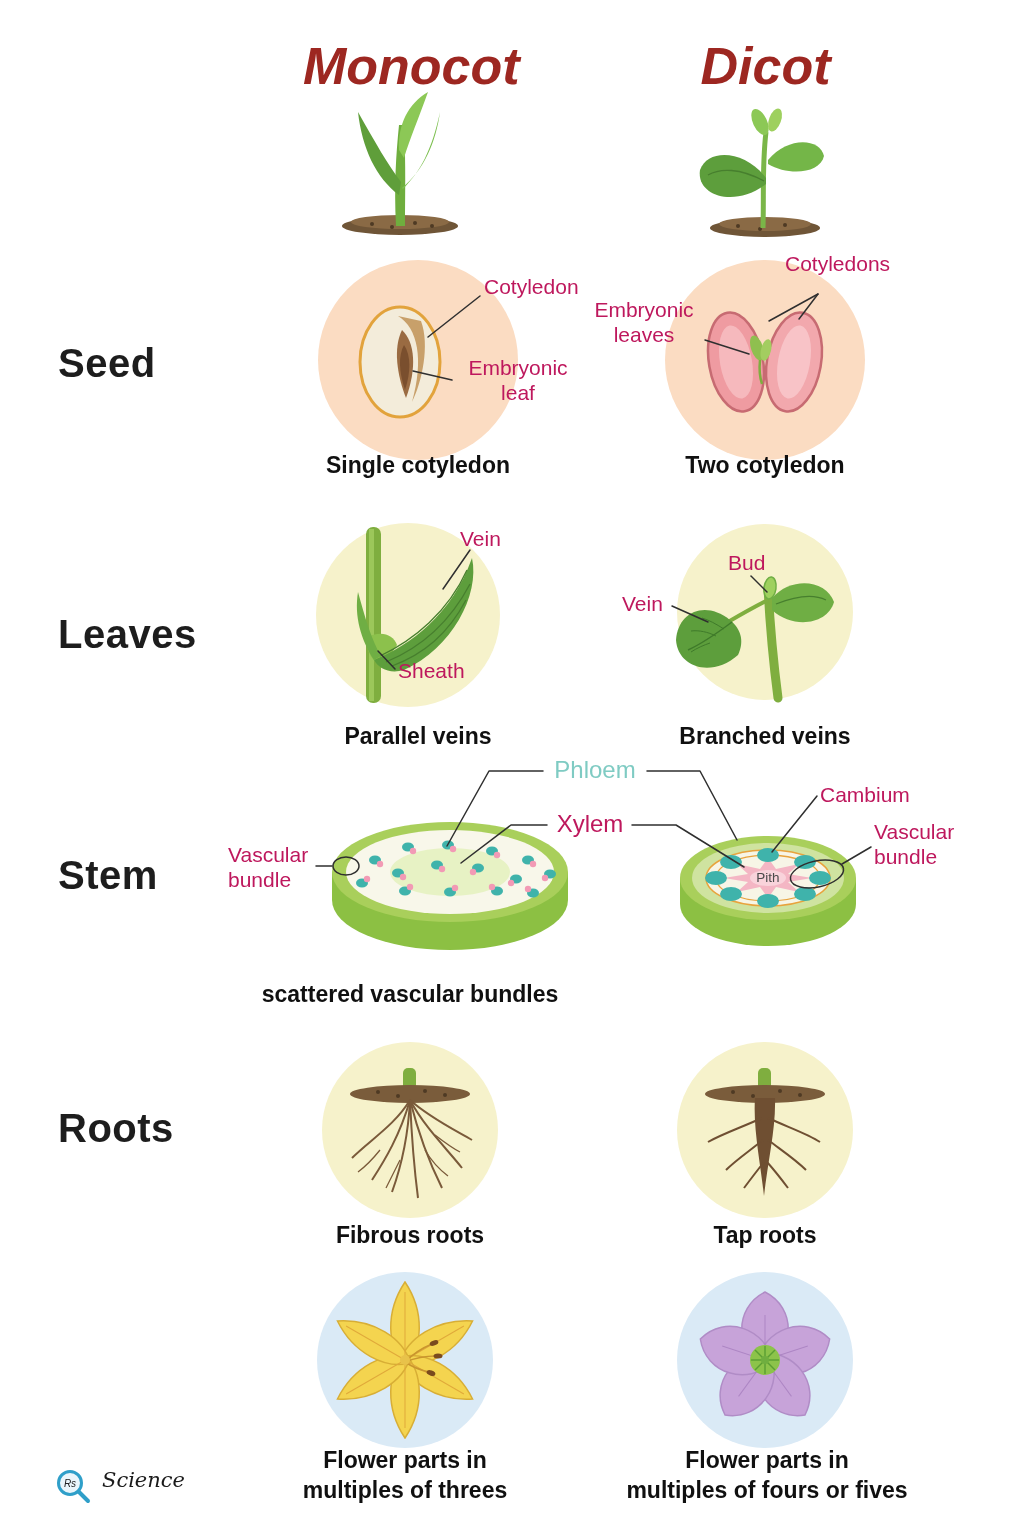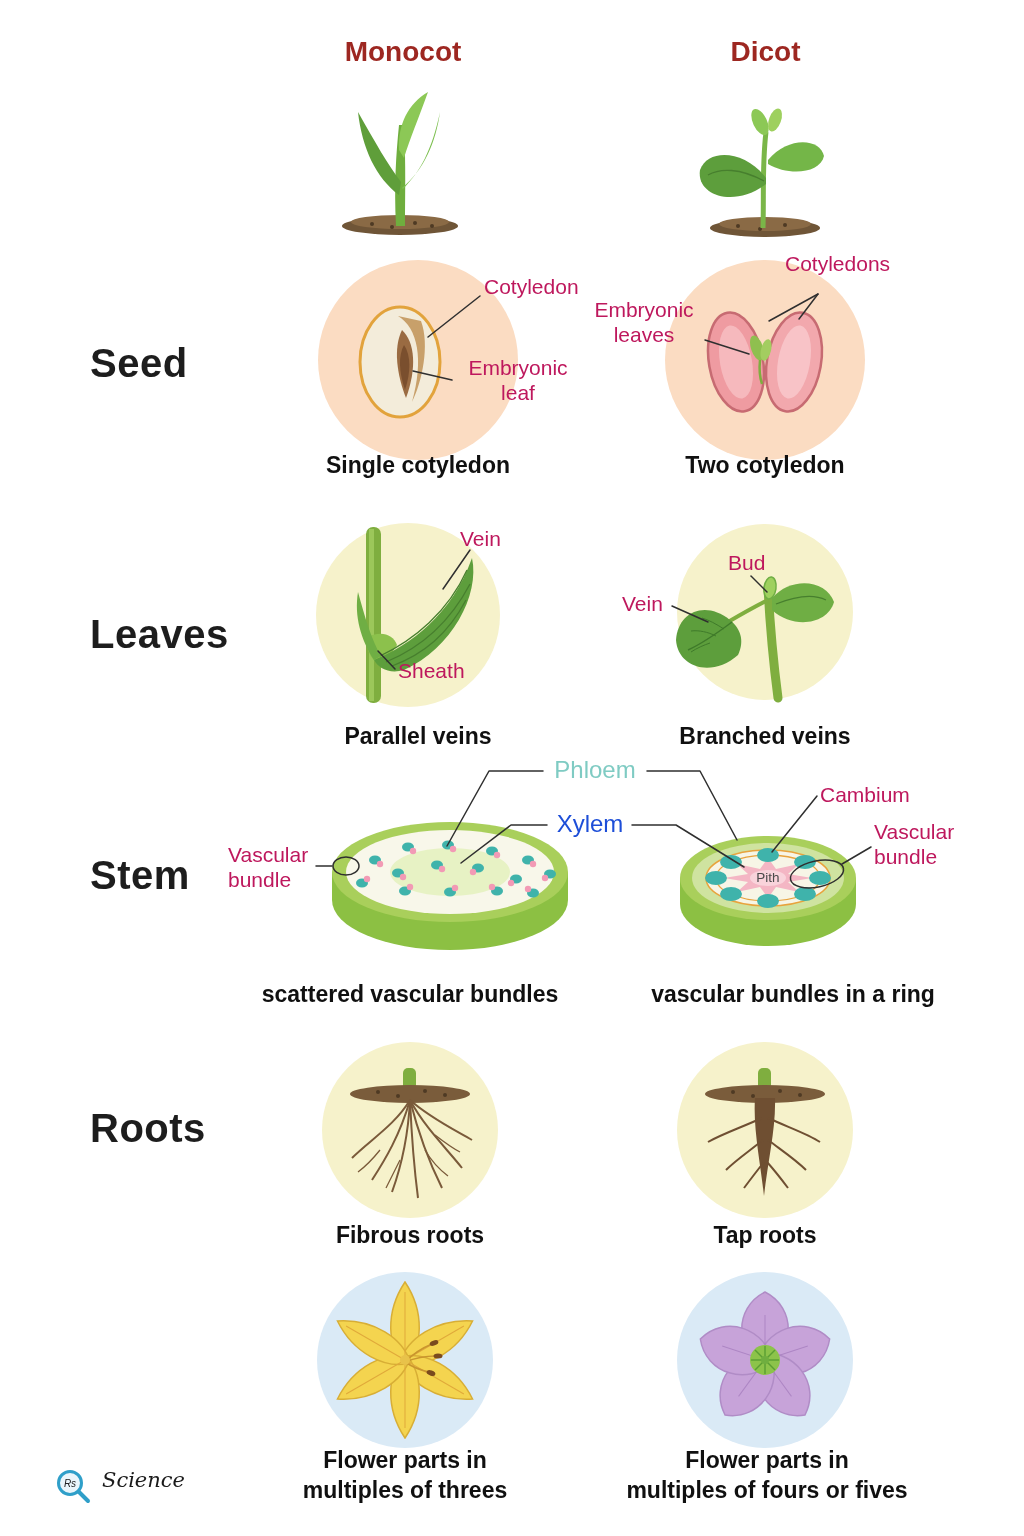--- a/index.html
+++ b/index.html
@@ -1,26 +1,26 @@
 <!DOCTYPE html>
 <html><head>
 <meta charset="utf-8">
 <style>
   html,body{margin:0;padding:0;background:#ffffff;}
   #canvas{position:relative;width:1024px;height:1536px;background:#ffffff;overflow:hidden;
           font-family:"Liberation Sans",sans-serif;}
   .abs{position:absolute;}
-  .title{font-size:28px;font-weight:bold;color:#9d2721;}
-  .rowlabel{font-size:40px;font-weight:bold;color:#1d1d1d;letter-spacing:.5px;margin-left:32px;}
+  .title{font-size:52px;font-weight:bold;color:#9d2721;font-style:italic;}
+  .rowlabel{font-size:40px;font-weight:bold;color:#1d1d1d;letter-spacing:.5px;}
   .ptr{font-size:21px;color:#be185d;line-height:1.18;}
   .cap{font-size:23px;font-weight:700;color:#101010;line-height:1.3;}
   .pre{white-space:pre-line;}
   .tc{text-align:center;}
   .phloem{color:#7fcbc3;font-size:24px;}
-  .xylem{color:#1d4ed8;font-size:24px;}
+  .xylem{color:#be185d;font-size:24px;}
   .pith{font-size:13.5px;color:#4a4a4a;}
   #logo{display:flex;align-items:flex-start;gap:7px;}
   #logo .script{font-family:"DejaVu Serif",serif;font-style:italic;font-size:21px;color:#1a1a1a;}
 </style>
 </head>
 <body>
 
 <div id="canvas">
 
   <svg class="abs" style="left:0;top:0" width="1024" height="1536" viewBox="0 0 1024 1536">
@@ -311,21 +311,20 @@
 
   <div class="abs ptr phloem tc" style="left:543px;top:756px;width:104px">Phloem</div>
   <div class="abs ptr xylem tc" style="left:547px;top:810px;width:86px">Xylem</div>
   <div class="abs ptr pre" style="left:228px;top:843px">Vascular
 bundle</div>
   <div class="abs ptr" style="left:820px;top:783px">Cambium</div>
   <div class="abs ptr pre" style="left:874px;top:820px">Vascular
 bundle</div>
   <div class="abs pith tc" style="left:746px;top:870px;width:44px">Pith</div>
   <div class="abs cap tc" style="left:235px;top:980px;width:350px">scattered vascular bundles</div>
-  <div class="abs cap tc" style="left:618px;top:980px;width:350px">vascular bundles in a ring</div>
 
   <div class="abs cap tc" style="left:310px;top:1221px;width:200px">Fibrous roots</div>
   <div class="abs cap tc" style="left:665px;top:1221px;width:200px">Tap roots</div>
 
   <div class="abs cap pre tc" style="left:280px;top:1446px;width:250px">Flower parts in
 multiples of threes</div>
   <div class="abs cap pre tc" style="left:622px;top:1446px;width:290px">Flower parts in
 multiples of fours or fives</div>
 
   <div id="logo" class="abs" style="left:55px;top:1468px">

